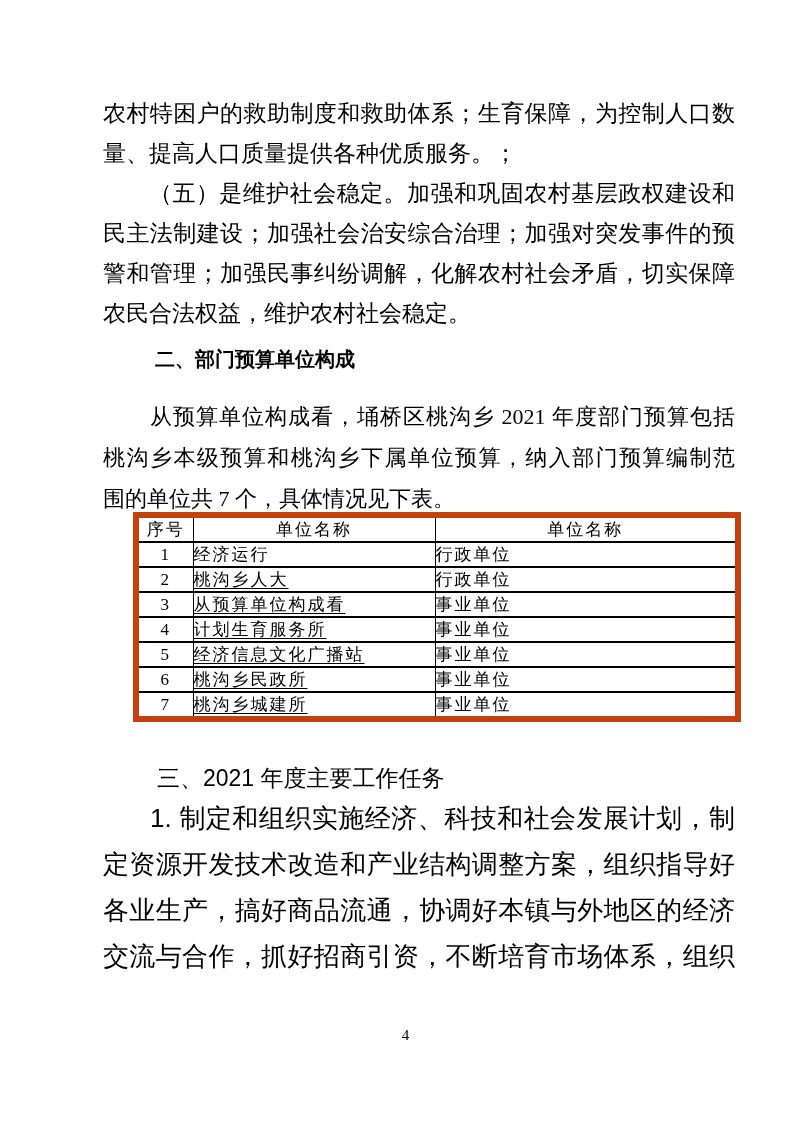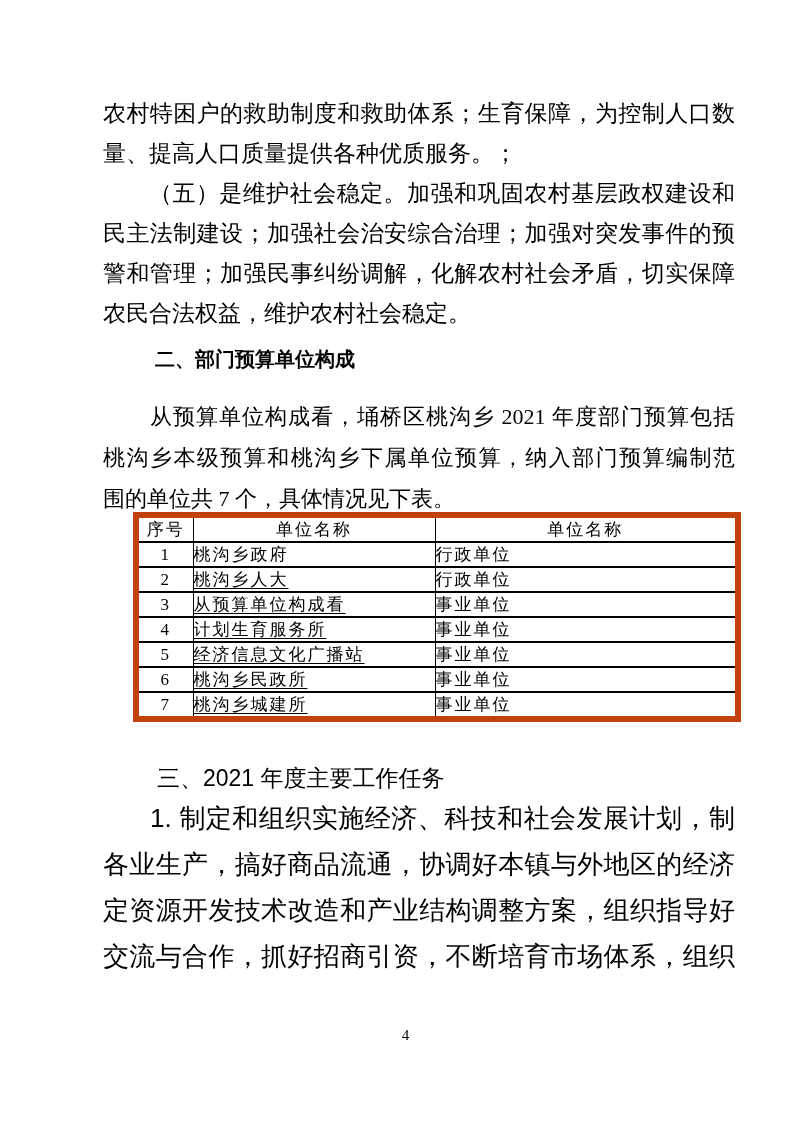--- a/index.html
+++ b/index.html
@@ -147,21 +147,21 @@
       <thead>
         <tr>
           <th>序号</th>
           <th>单位名称</th>
           <th>单位名称</th>
         </tr>
       </thead>
       <tbody>
         <tr>
           <td class="cell-no">1</td>
-          <td class="cell-name">桃沟乡政府</td>
+          <td class="cell-name">经济运行</td>
           <td class="cell-type">行政单位</td>
         </tr>
         <tr>
           <td class="cell-no">2</td>
           <td class="cell-name u">桃沟乡人大</td>
           <td class="cell-type">行政单位</td>
         </tr>
         <tr>
           <td class="cell-no">3</td>
           <td class="cell-name u">从预算单位构成看</td>
@@ -188,20 +188,20 @@
           <td class="cell-type">事业单位</td>
         </tr>
       </tbody>
     </table>
   </div>
 
   <div class="heading3">三、2021 年度主要工作任务</div>
 
   <div class="block sans-para-lg" style="top:795px;">
     <div class="line full indent3">1. 制定和组织实施经济、科技和社会发展计划，制</div>
+    <div class="line full">定资源开发技术改造和产业结构调整方案，组织指导好</div>
     <div class="line full">各业生产，搞好商品流通，协调好本镇与外地区的经济</div>
-    <div class="line full">定资源开发技术改造和产业结构调整方案，组织指导好</div>
     <div class="line full">交流与合作，抓好招商引资，不断培育市场体系，组织</div>
   </div>
 
   <div class="page-number">4</div>
 
 </div>
 
 </body></html>

